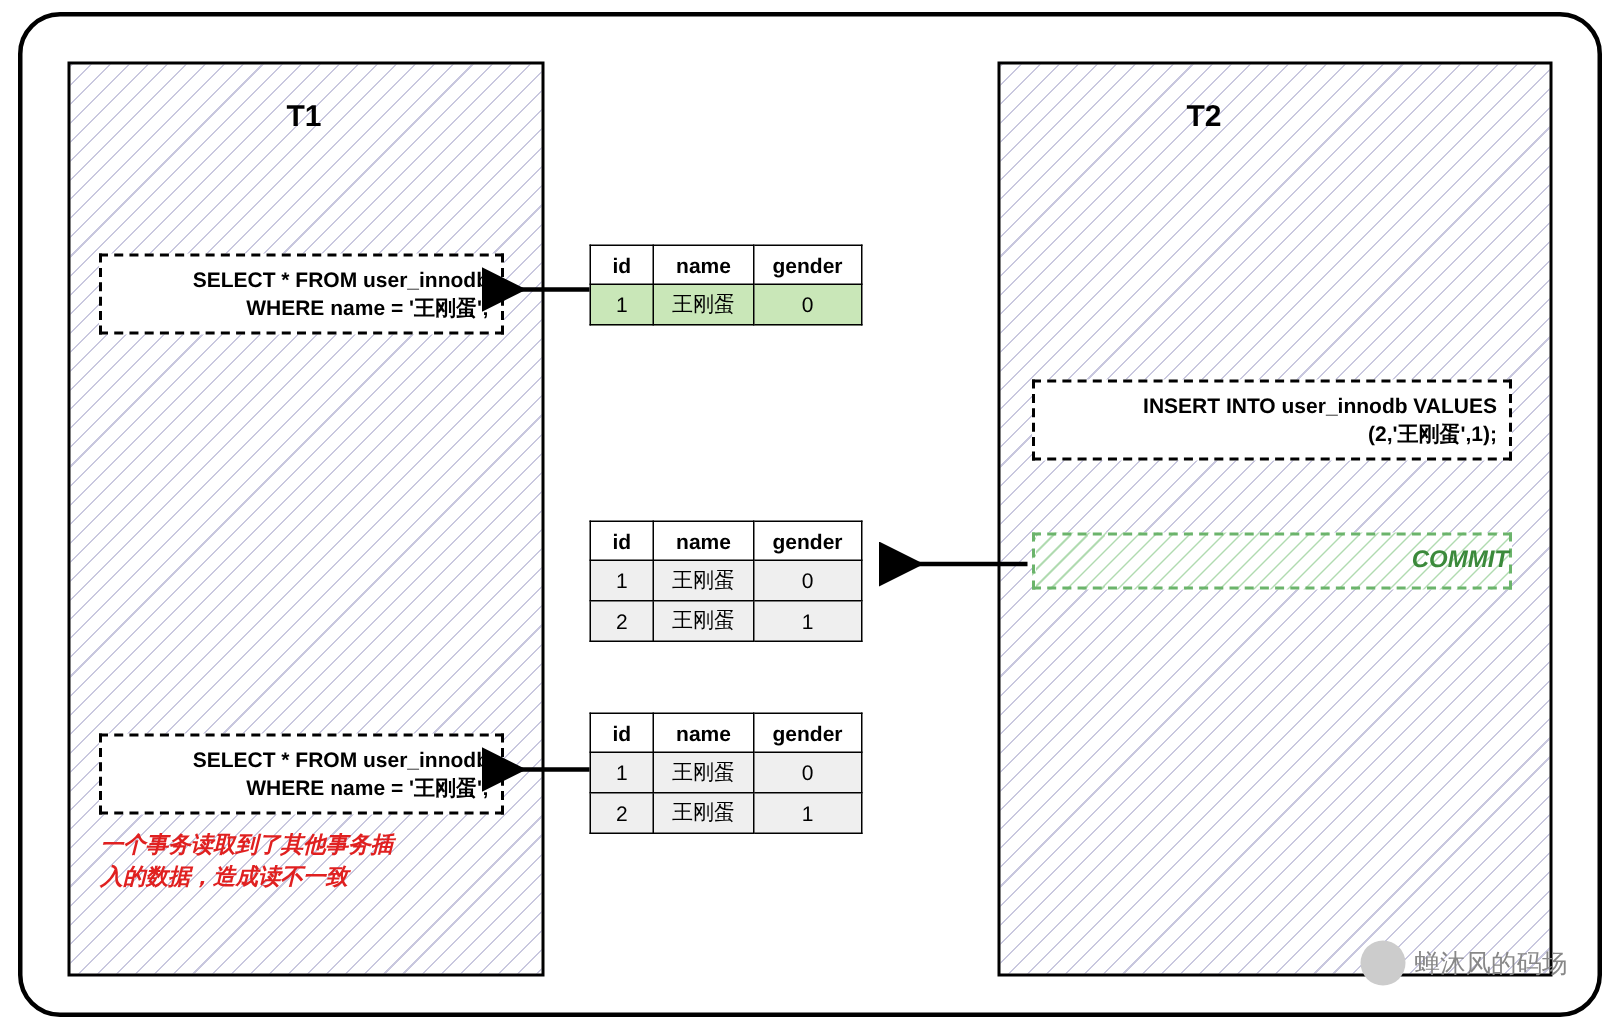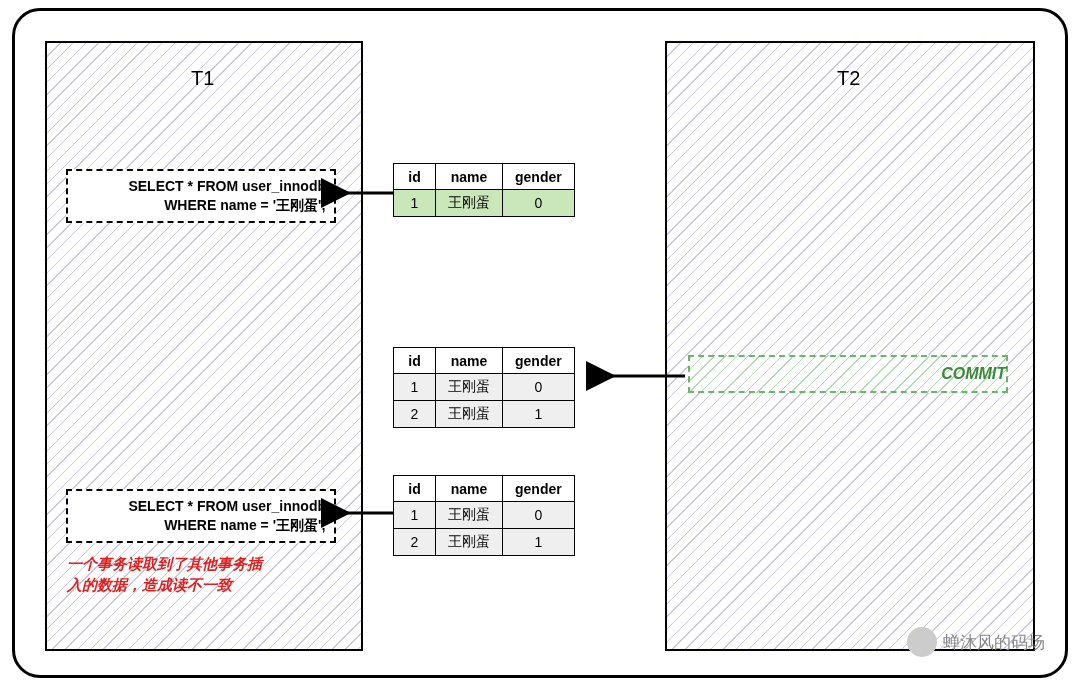--- a/index.html
+++ b/index.html
@@ -27,21 +27,21 @@
   .hatch-green {
     background-color: #fff;
     background-image: repeating-linear-gradient(135deg, rgba(124,194,124,0.6) 0 1px, transparent 1px 8px);
   }
   .txbox {
     position: absolute;
     border: 2px solid #000;
   }
   .tx-title {
     position: absolute;
-    font-weight: normal;
+    font-weight: bold;
     font-size: 20px;
     color: #000;
   }
   .dashbox {
     position: absolute;
     border: 2px dashed #000;
     background: #fff;
     padding: 6px 8px;
     font-size: 14px;
     font-weight: bold;
@@ -99,31 +99,33 @@
 </style>
 </head>
 <body>
 
 <div class="frame">
 
   <div class="txbox hatch" style="left:30px; top:30px; width:318px; height:610px;"></div>
   <div class="tx-title" style="left:176px; top:56px;">T1</div>
 
   <div class="txbox hatch" style="left:650px; top:30px; width:370px; height:610px;"></div>
-  <div class="tx-title" style="left:822px; top:56px;">T2</div>
+  <div class="tx-title" style="left:776px; top:56px;">T2</div>
 
   <div class="dashbox" style="left:51px; top:158px; width:270px; white-space:pre-line;">SELECT * FROM user_innodb
 WHERE name = '王刚蛋';</div>
 
   <div class="dashbox" style="left:51px; top:478px; width:270px; white-space:pre-line;">SELECT * FROM user_innodb
 WHERE name = '王刚蛋';</div>
 
   <div class="redtext" style="left:52px; top:542px; white-space:pre-line;">一个事务读取到了其他事务插
 入的数据，造成读不一致</div>
 
+  <div class="dashbox" style="left:673px; top:242px; width:320px; white-space:pre-line;">INSERT INTO user_innodb VALUES
+(2,'王刚蛋',1);</div>
 
   <div class="commitbox hatch-green" style="left:673px; top:344px; width:320px;">COMMIT</div>
 
   <table class="data" style="left:378px; top:152px;">
     <tbody>
         <tr>
       <th>id</th>
           <th>name</th>
           <th>gender</th>
     </tr>

